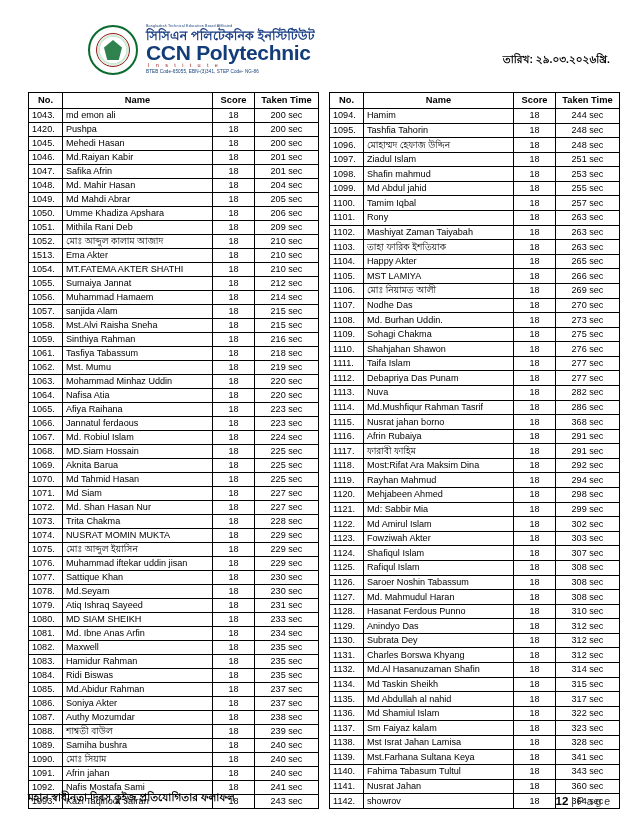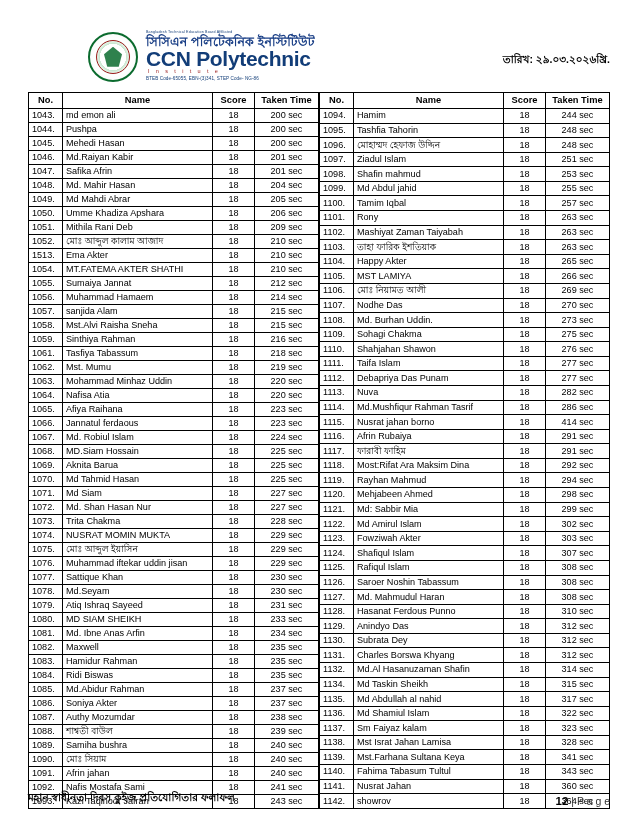--- a/index.html
+++ b/index.html
@@ -18,21 +18,21 @@
   .page {
     width: 638px;
     height: 825px;
     box-sizing: border-box;
     padding: 18px 28px 0 28px;
     position: relative;
   }
   
   .header {
     display: flex;
-    align-items: flex-end;
+    align-items: center;
     justify-content: flex-start;
     position: relative;
     height: 64px;
   }
   .logo-block {
     display: flex;
     align-items: center;
     margin-left: 60px;
   }
   .logo {
@@ -102,20 +102,21 @@
     position: absolute;
     right: 0;
     top: 34px;
     font-size: 10.5px;
     font-weight: bold;
     color: #000;
   }
   
   .tables {
     display: flex;
+    gap: 10px;
     margin-top: 10px;
   }
   table {
     border-collapse: collapse;
     table-layout: fixed;
     width: 290px;
     font-size: 9.1px;
   }
   th, td {
     border: 1px solid #000;
@@ -203,21 +204,21 @@
         </tr>
       </thead>
       <tbody id="left-body">
           <tr>
             <td class="no">1043.</td>
             <td class="name">md emon ali</td>
             <td class="score">18</td>
             <td class="time">200 sec</td>
           </tr>
           <tr>
-            <td class="no">1044.</td>
+            <td class="no">1420.</td>
             <td class="name">Pushpa</td>
             <td class="score">18</td>
             <td class="time">200 sec</td>
           </tr>
           <tr>
             <td class="no">1045.</td>
             <td class="name">Mehedi Hasan</td>
             <td class="score">18</td>
             <td class="time">200 sec</td>
           </tr>
@@ -645,21 +646,21 @@
           <tr>
             <td class="no">1114.</td>
             <td class="name">Md.Mushfiqur Rahman Tasrif</td>
             <td class="score">18</td>
             <td class="time">286 sec</td>
           </tr>
           <tr>
             <td class="no">1115.</td>
             <td class="name">Nusrat jahan borno</td>
             <td class="score">18</td>
-            <td class="time">414 sec</td>
+            <td class="time">368 sec</td>
           </tr>
           <tr>
             <td class="no">1116.</td>
             <td class="name">Afrin Rubaiya</td>
             <td class="score">18</td>
             <td class="time">291 sec</td>
           </tr>
           <tr>
             <td class="no">1117.</td>
             <td class="name">ফারাবী ফাহিম</td>

